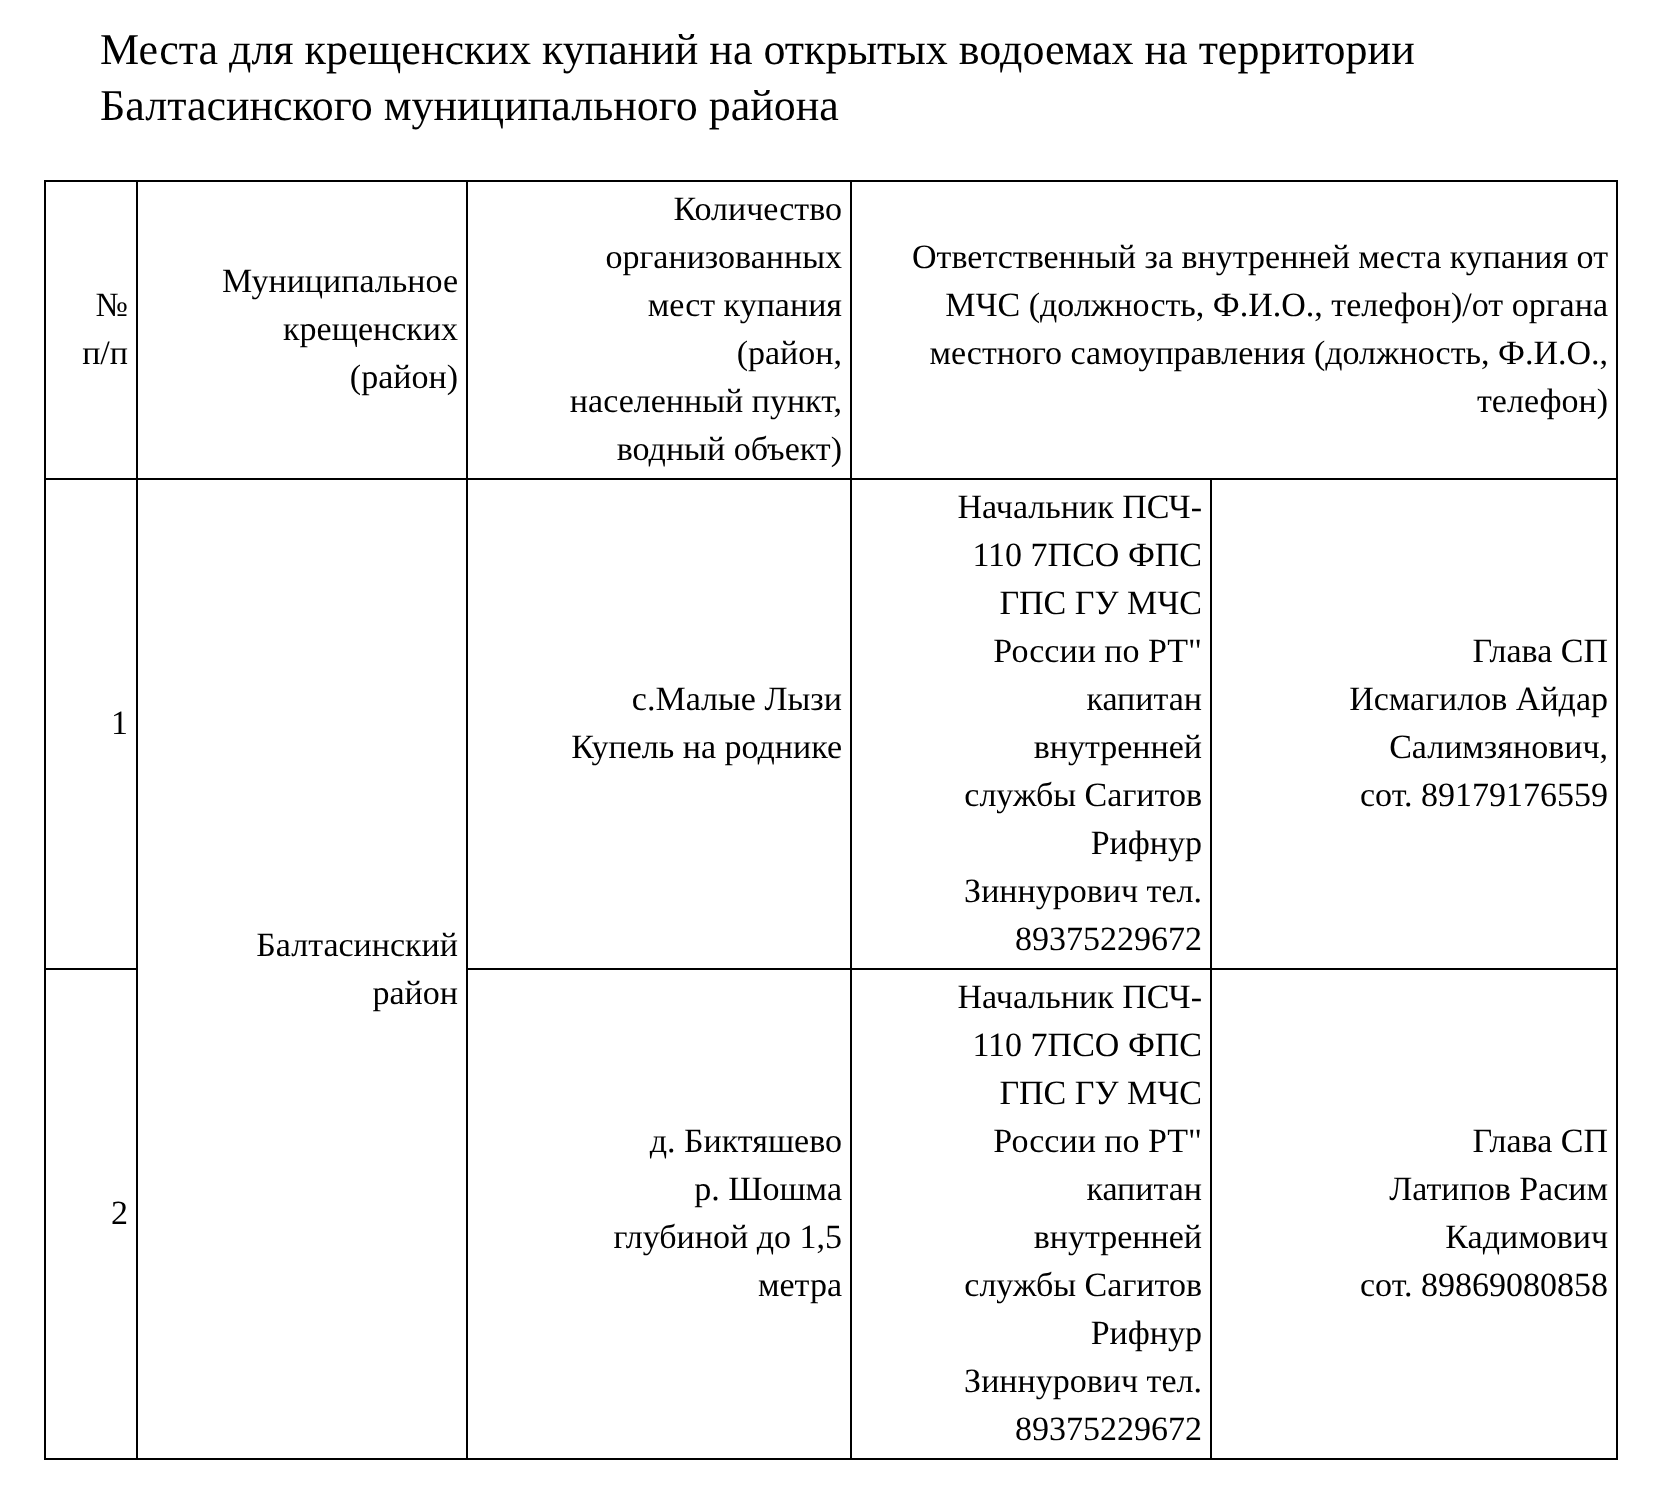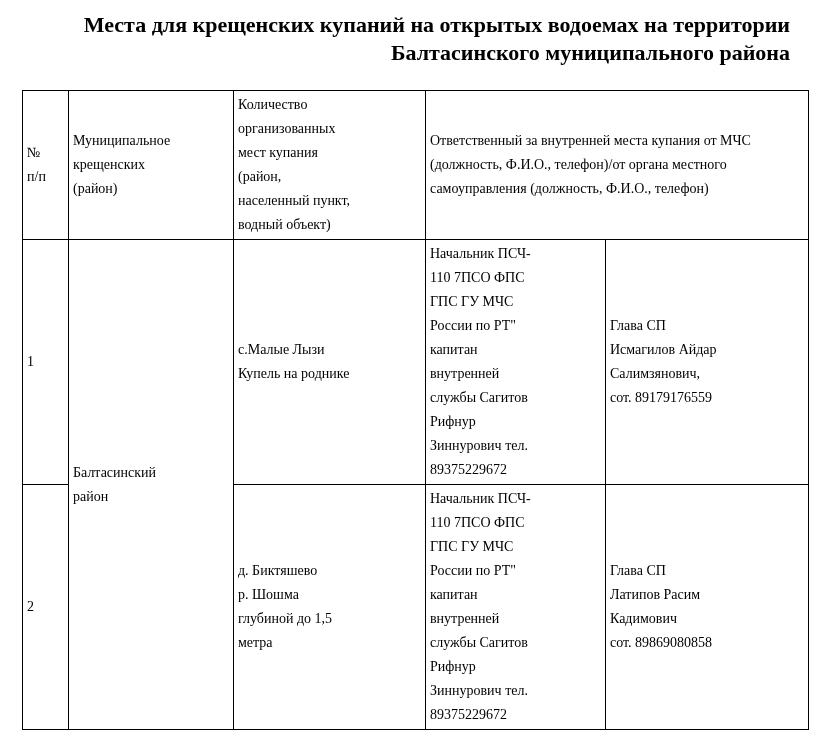--- a/index.html
+++ b/index.html
@@ -7,38 +7,38 @@
     width: 840px;
     height: 750px;
     background: #ffffff;
     color: #000000;
     font-family: "Liberation Serif", "DejaVu Serif", serif;
     overflow: hidden;
   }
   .doc-title {
     margin: 11px auto 0 auto;
     width: 740px;
-    text-align: right;
+    text-align: left;
     font-size: 22px;
     line-height: 28px;
-    font-weight: bold;
+    font-weight: normal;
   }
   table.main-table {
     border-collapse: collapse;
     table-layout: fixed;
     width: 786px;
     margin: 23px 0 0 22px;
   }
   table.main-table th,
   table.main-table td {
     border: 1.5px solid #000000;
-    font-size: 14px;
+    font-size: 17px;
     line-height: 24px;
     font-weight: normal;
-    text-align: left;
+    text-align: right;
     vertical-align: middle;
     padding: 2px 4px;
     white-space: pre-line;
     overflow: hidden;
   }
   tr.header-row    { height: 143px; }
   tr.body-row-1    { height: 244px; }
   tr.body-row-2    { height: 238px; }
   col.c-num        { width: 46px; }
   col.c-muni       { width: 165px; }

